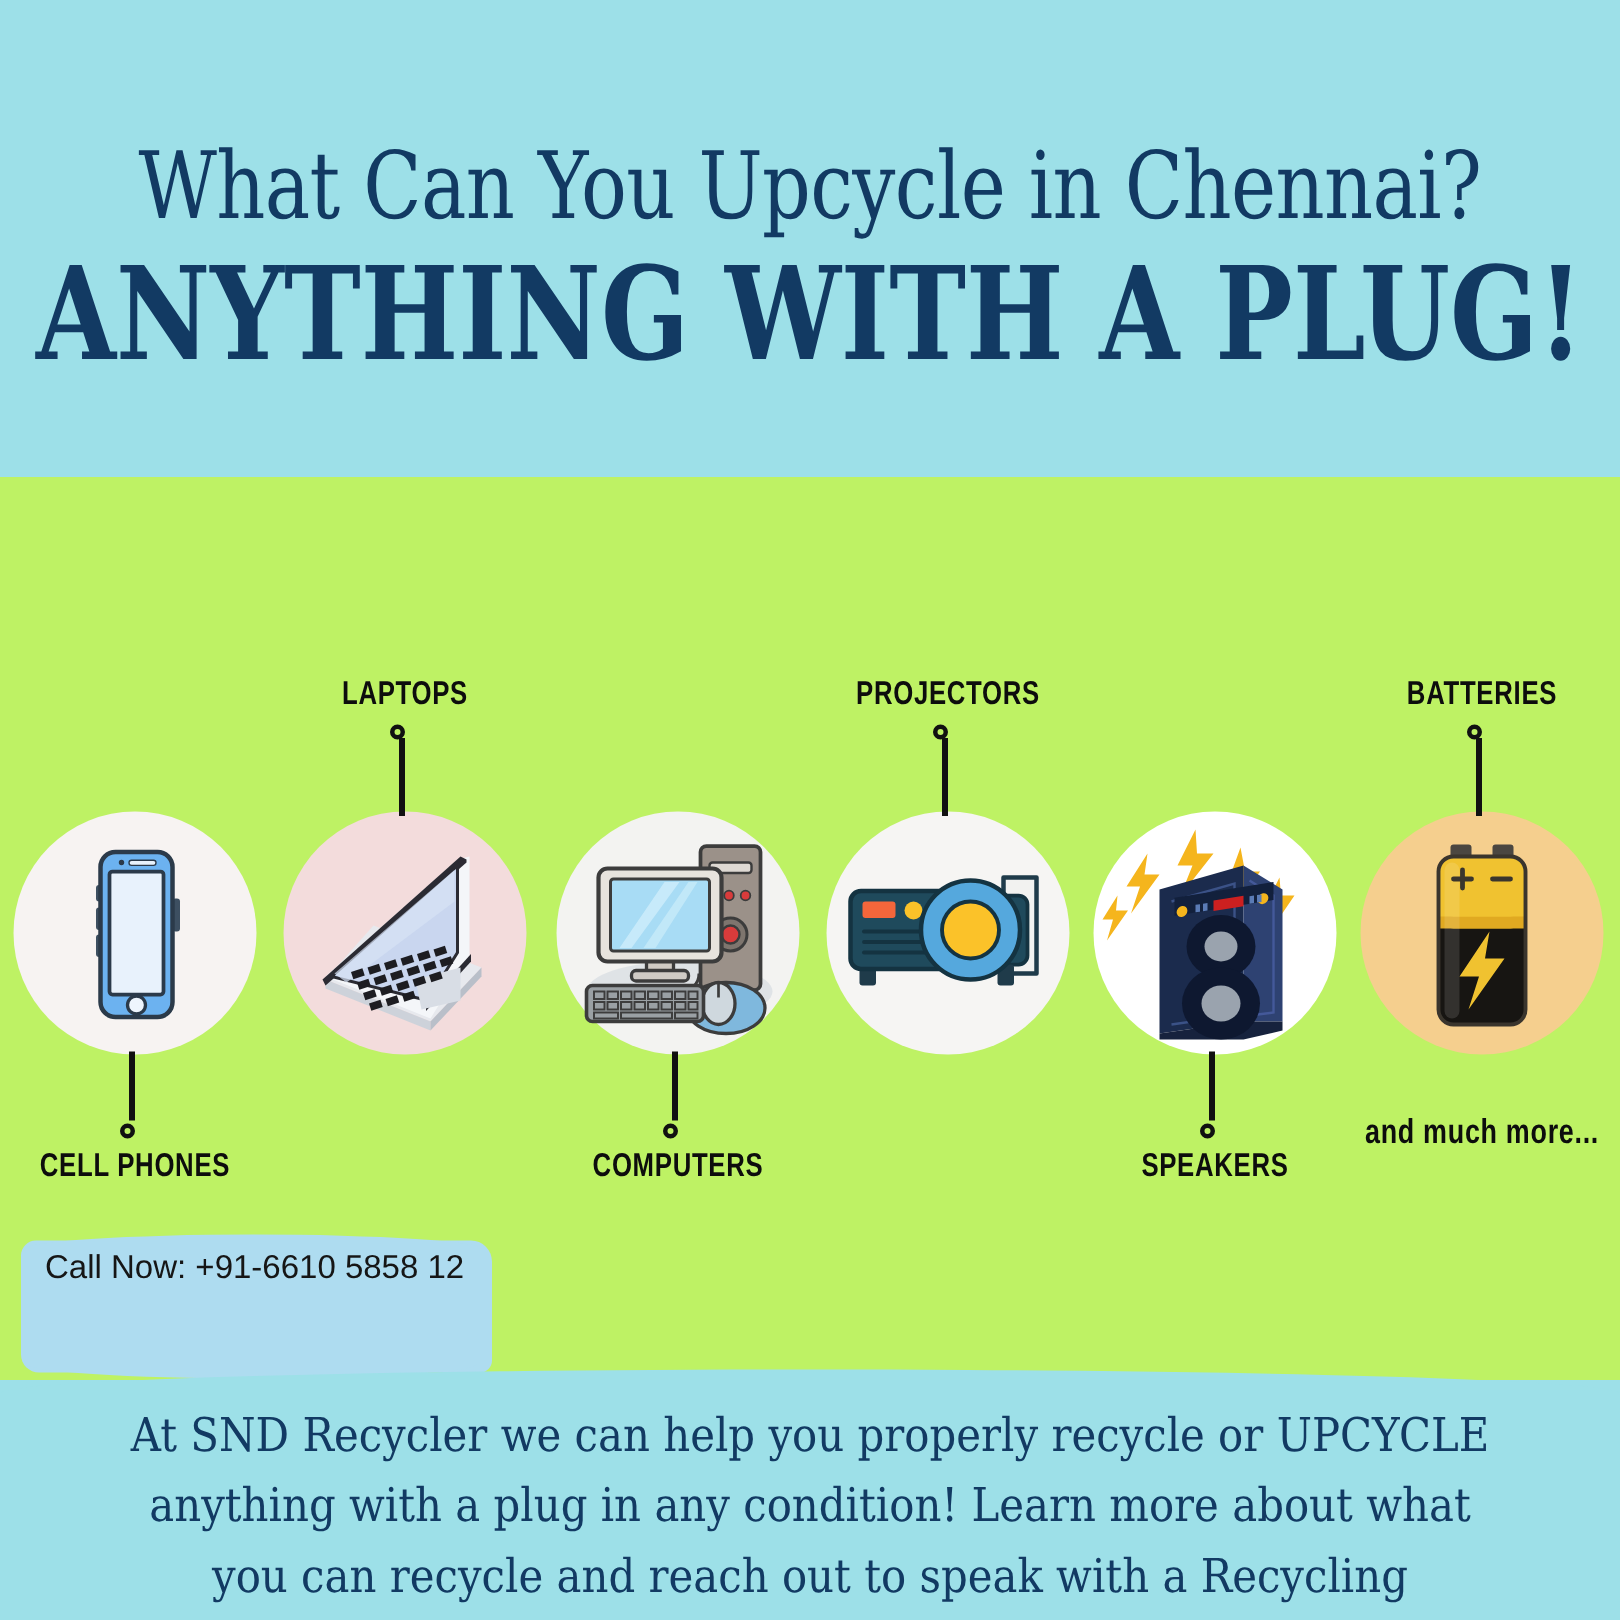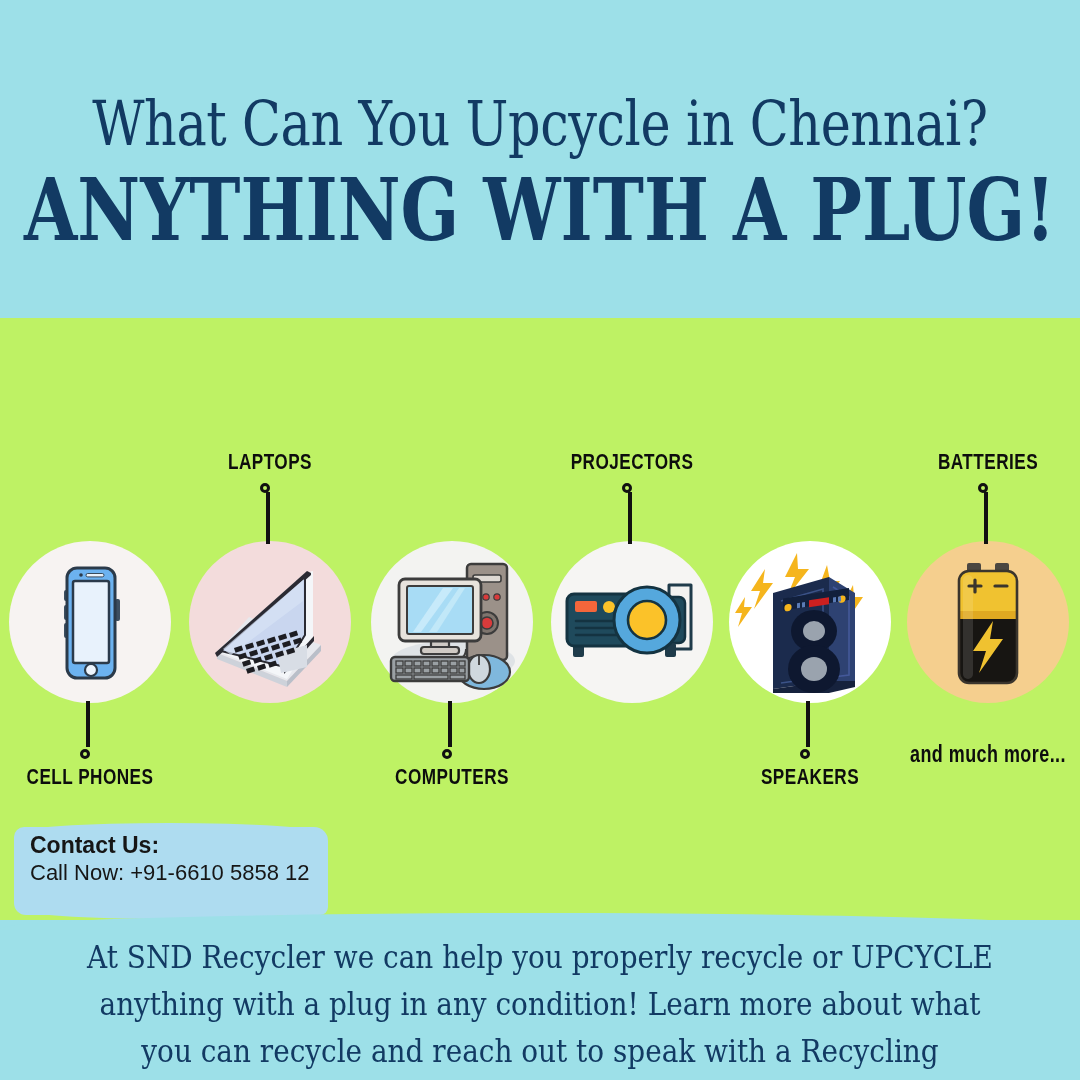--- a/index.html
+++ b/index.html
@@ -343,21 +343,20 @@
         <div class="stem" style="height:52px;"></div>
       </div>
       <div class="cap" style="left:-10px;top:-92px;width:200px;">BATTERIES</div>
       <div class="cap lower" style="left:-20px;top:200px;width:220px;">and much more...</div>
     </div>
 
   </div>
 
   <div class="contact-hl"></div>
   <div class="contact-text">
-    <div class="b">Contact Us:</div>
     <div>Call Now: +91-6610 5858 12</div>
   </div>
 
   <div class="footer">
     <div class="footer-text">At SND Recycler we can help you properly recycle or UPCYCLE anything with a plug in any condition! Learn more about what you can recycle and reach out to speak with a Recycling Specialist today!</div>
   </div>
 
 </div>
 
 </body></html>

